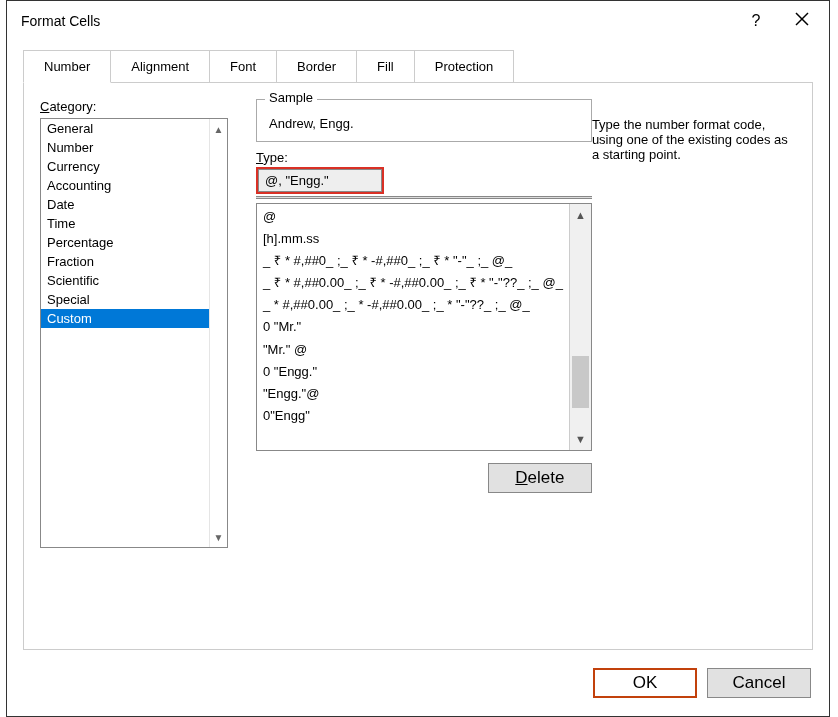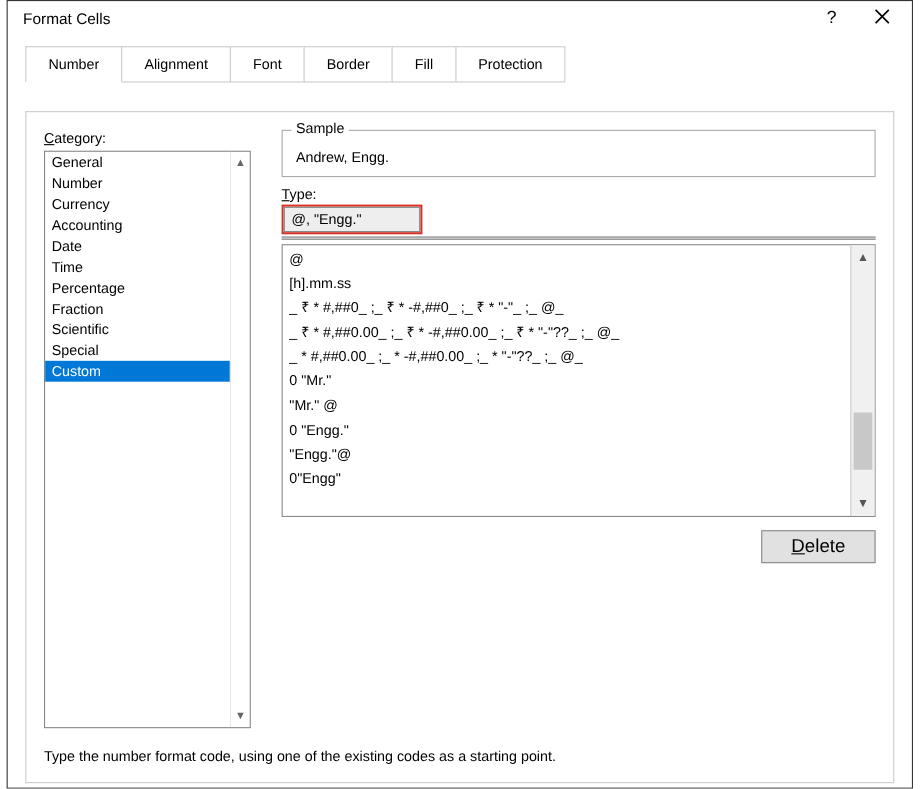--- a/index.html
+++ b/index.html
@@ -37,21 +37,20 @@
       border: none;
       font-size: 16px;
       font-family: inherit;
       cursor: pointer;
     }
     .body {
       flex:1;
       padding: 8px 16px 4px 16px;
       display:flex;
       flex-direction:column;
-      gap:27px;
     }
     .tabs {
       display:flex;
       position:relative;
       bottom:-1px;
     }
     .tab {
       padding: 8px 20px;
       border: 1px solid #ccc;
       background:#fff;
@@ -62,34 +61,34 @@
     .tab.active {
       border-bottom:1px solid #fff;
       z-index:2;
     }
     .tab + .tab { margin-left:-1px; }
     .tab-panel {
       border:1px solid #ccc;
       flex:1;
       padding: 16px;
       display:flex;
-      flex-direction:column;
+      flex-direction:row;
     }
     .columns {
       display:flex;
       gap: 28px;
       flex:1;
     }
     .left-col { width: 188px; display:flex; flex-direction:column; }
     .right-col { flex:1; display:flex; flex-direction:column; }
     .cat-label { margin-bottom:4px; }
     .underlined-first::first-letter { text-decoration: underline; }
     .category-box {
       border:1px solid #888;
-      height: 525px;
+      height: 430px;
       display:flex;
     }
     .category-list {
       flex:1;
       overflow:hidden;
     }
     .category-item {
       padding: 2px 6px;
       cursor:pointer;
     }

